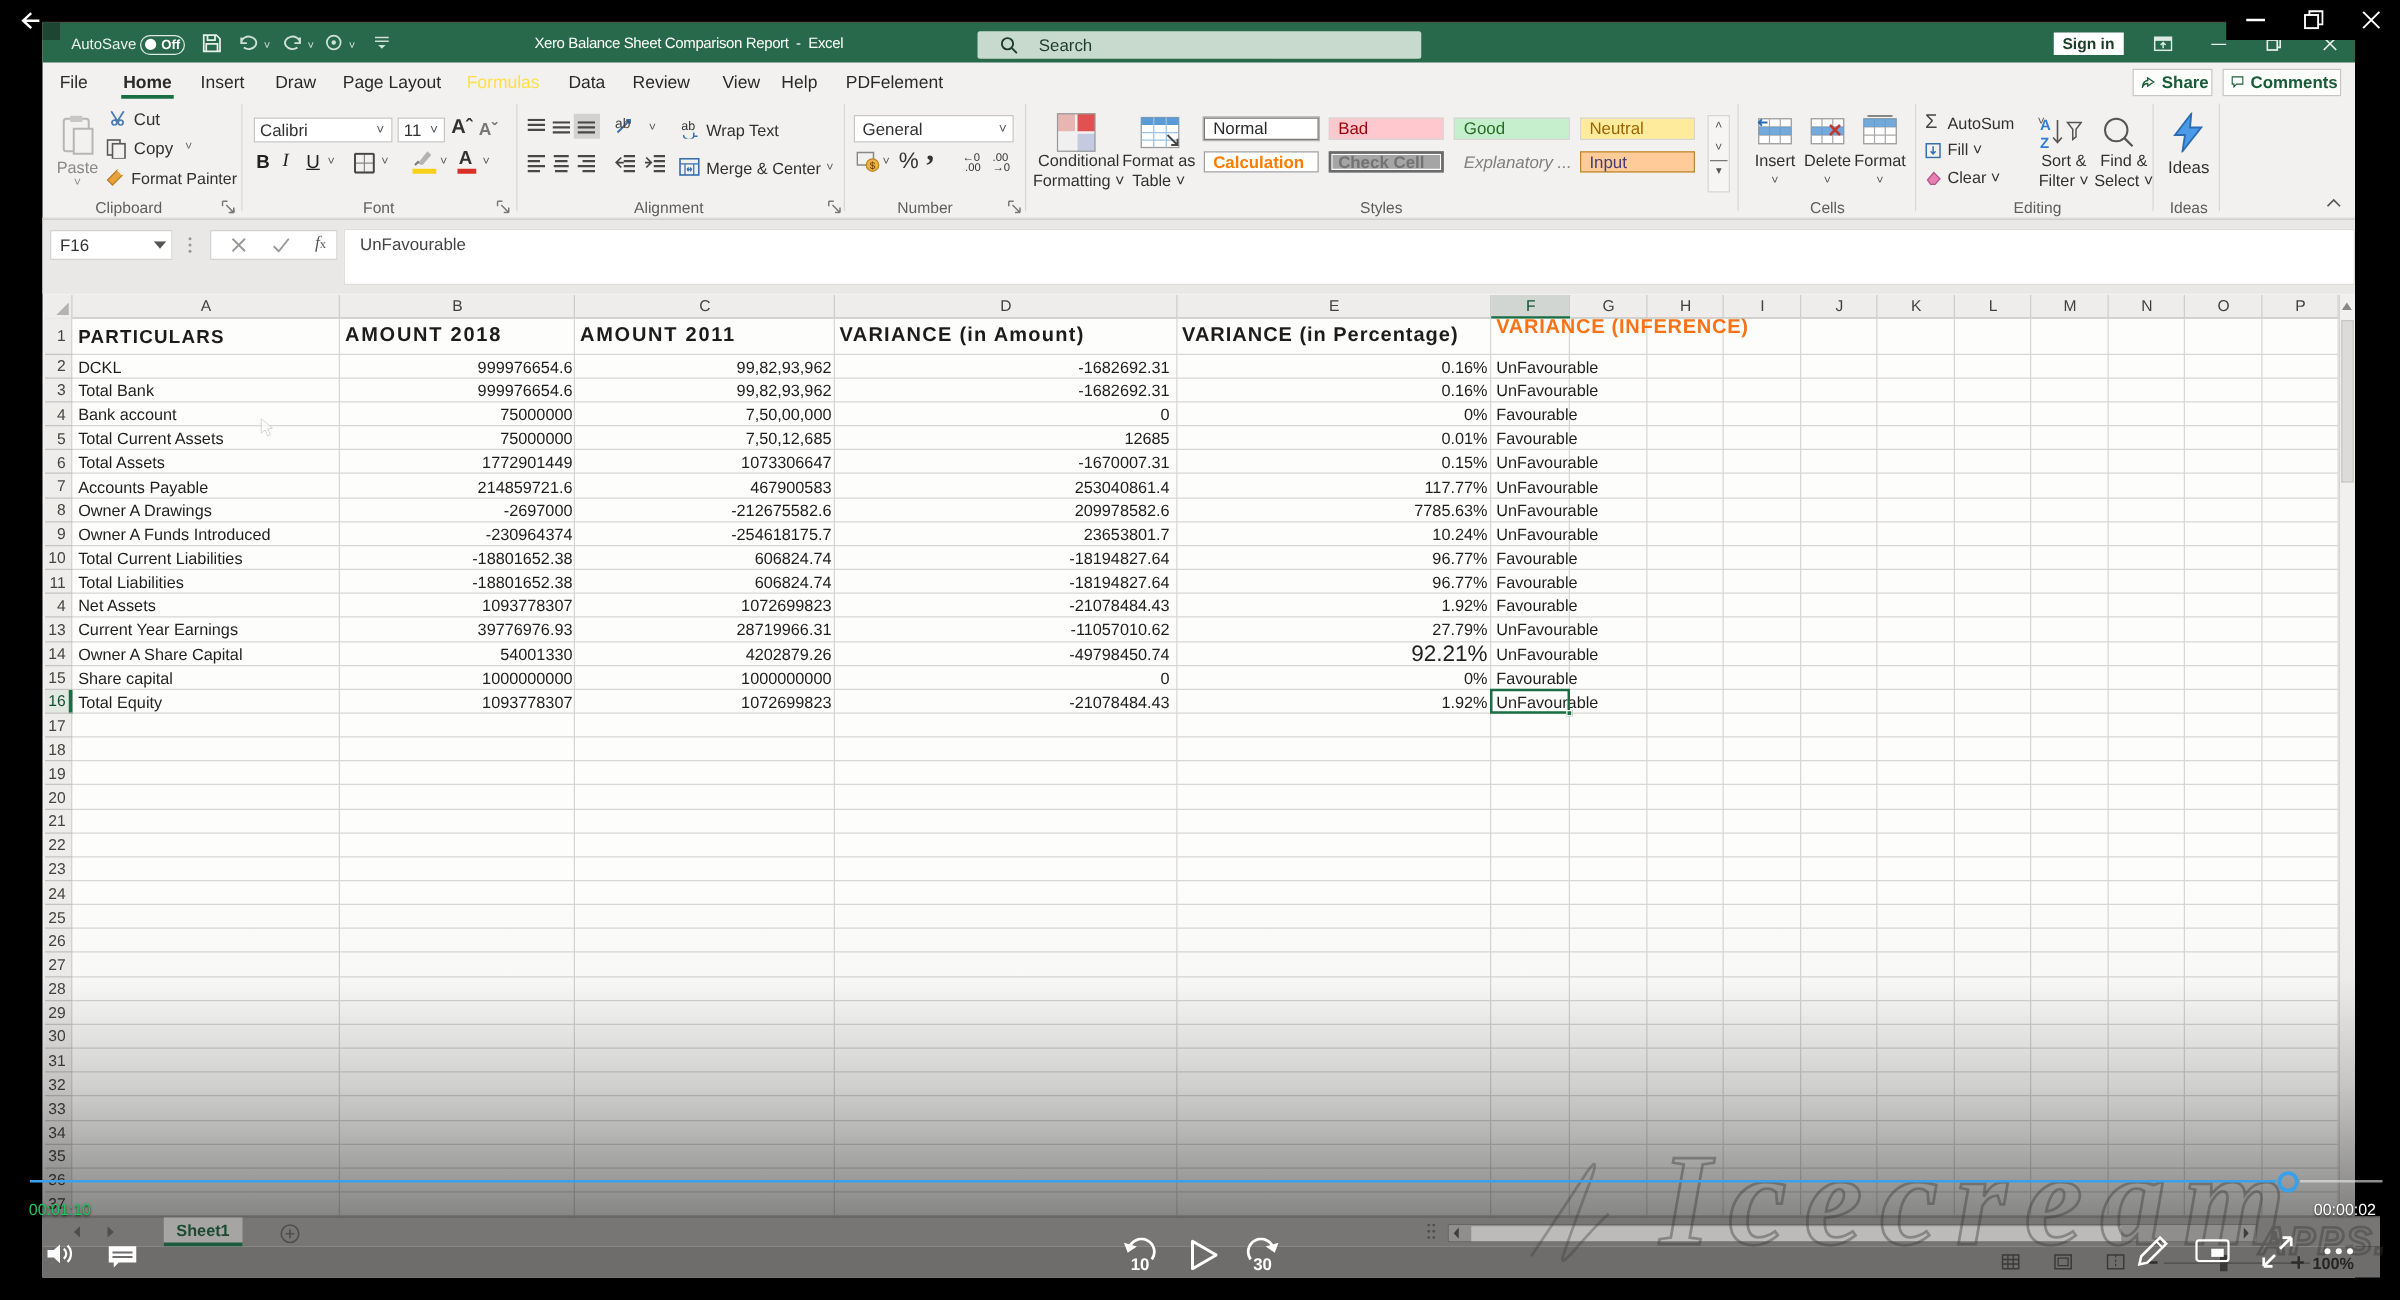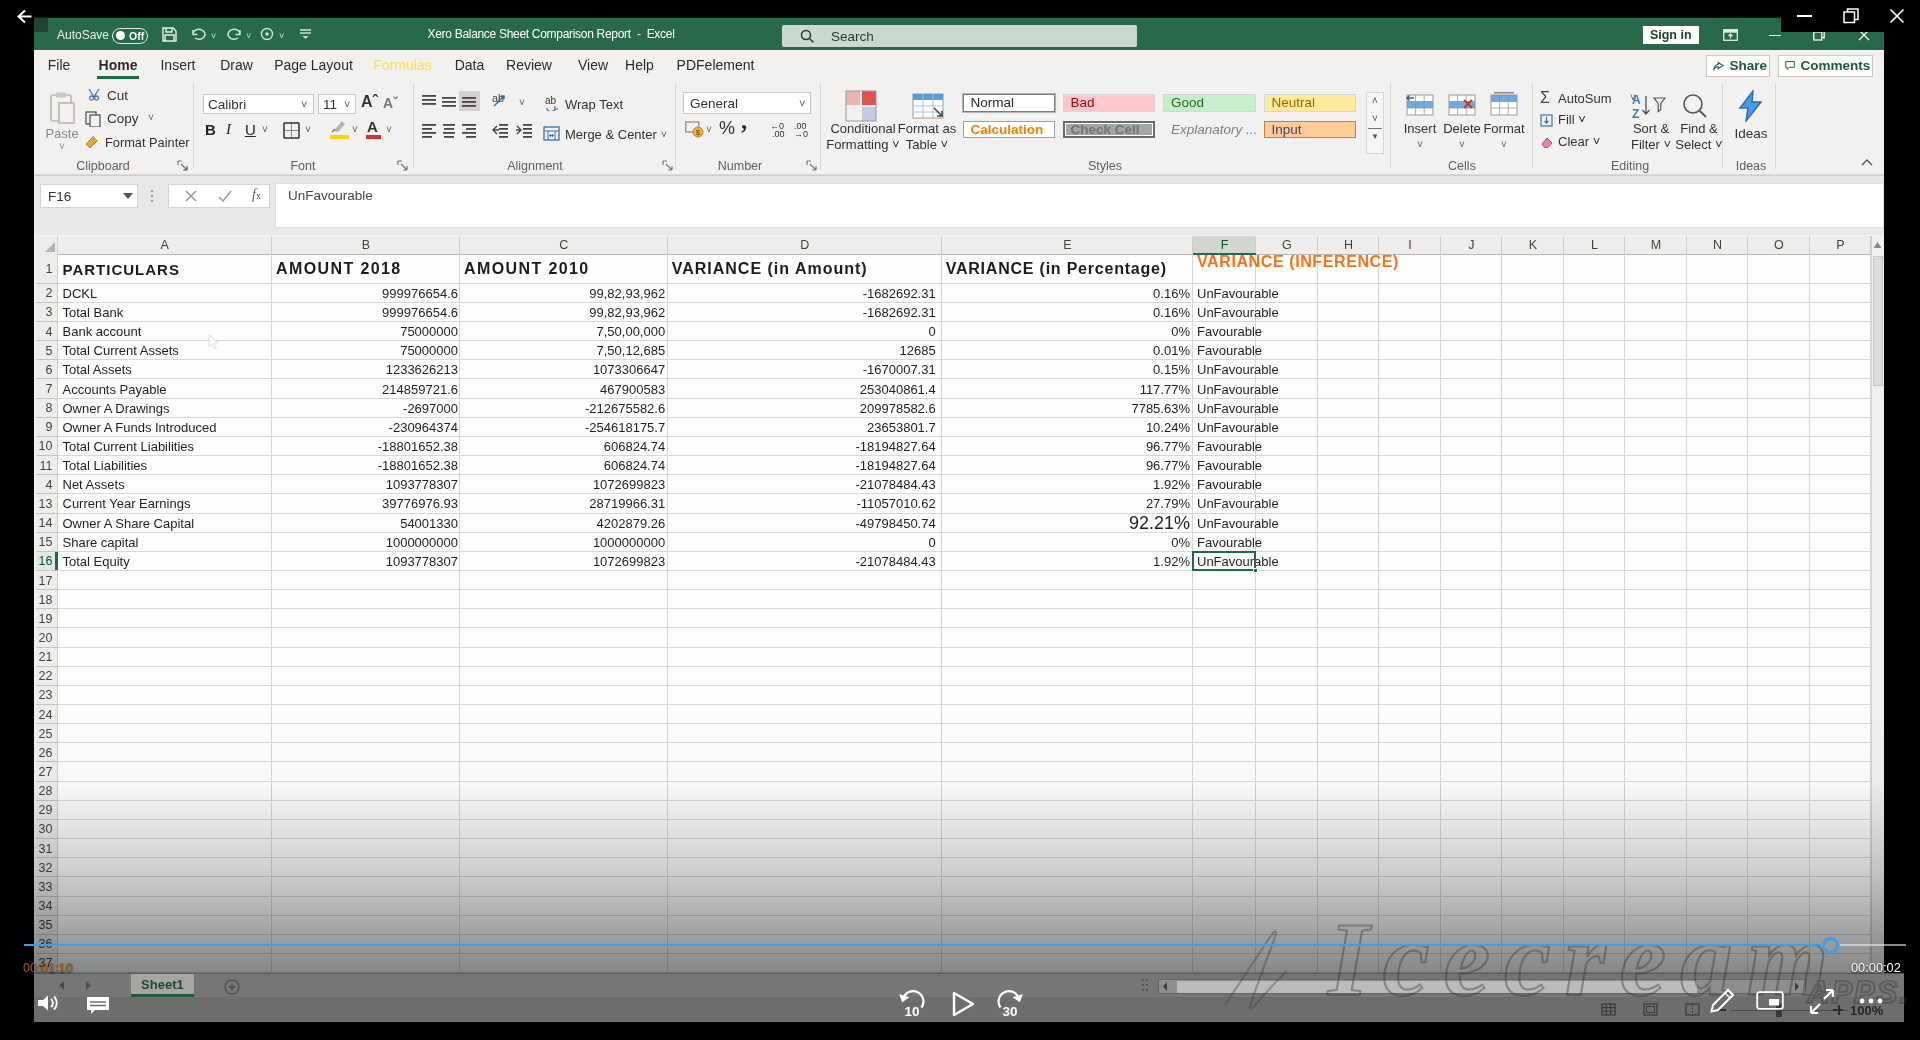--- a/index.html
+++ b/index.html
@@ -531,21 +531,21 @@
 <div class="ab" style="left:1439.7px;top:255px;width:1px;height:718px;background:#d9d7d5;"></div>
 <div class="ab" style="left:1501.2px;top:255px;width:1px;height:718px;background:#d9d7d5;"></div>
 <div class="ab" style="left:1562.7px;top:255px;width:1px;height:718px;background:#d9d7d5;"></div>
 <div class="ab" style="left:1624.2px;top:255px;width:1px;height:718px;background:#d9d7d5;"></div>
 <div class="ab" style="left:1685.7px;top:255px;width:1px;height:718px;background:#d9d7d5;"></div>
 <div class="ab" style="left:1747.2px;top:255px;width:1px;height:718px;background:#d9d7d5;"></div>
 <div class="ab" style="left:1808.7px;top:255px;width:1px;height:718px;background:#d9d7d5;"></div>
 <div class="ab" style="left:1870.2px;top:255px;width:1px;height:718px;background:#d9d7d5;"></div>
 <div class="ab lt" style="left:62.5px;top:255px;width:300px;height:28.7px;color:#1d1c1b;font-size:15px;font-weight:bold;letter-spacing:1px;">PARTICULARS</div>
 <div class="ab lt" style="left:276px;top:255px;width:300px;height:28.7px;color:#1d1c1b;font-size:16px;font-weight:bold;letter-spacing:1.4px;">AMOUNT 2018</div>
-<div class="ab lt" style="left:464px;top:255px;width:300px;height:28.7px;color:#1d1c1b;font-size:16px;font-weight:bold;letter-spacing:1.4px;">AMOUNT 2010</div>
+<div class="ab lt" style="left:464px;top:255px;width:300px;height:28.7px;color:#1d1c1b;font-size:16px;font-weight:bold;letter-spacing:1.4px;">AMOUNT 2011</div>
 <div class="ab lt" style="left:671.7px;top:255px;width:300px;height:28.7px;color:#1d1c1b;font-size:16px;font-weight:bold;letter-spacing:1px;">VARIANCE (in Amount)</div>
 <div class="ab lt" style="left:945.7px;top:255px;width:300px;height:28.7px;color:#1d1c1b;font-size:16px;font-weight:bold;letter-spacing:0.78px;">VARIANCE (in Percentage)</div>
 <div class="ab lt" style="left:1197px;top:255px;width:300px;height:14px;color:#f97316;font-size:16px;font-weight:bold;letter-spacing:0.6px;">VARIANCE (INFERENCE)</div>
 <div class="ab lt" style="left:62.5px;top:283.7px;width:206.5px;height:19.15px;color:#201f1e;font-size:13px;">DCKL</div>
 <div class="ab rt" style="left:272px;top:283.7px;width:186px;height:19.15px;color:#201f1e;font-size:13px;">999976654.6</div>
 <div class="ab rt" style="left:460px;top:283.7px;width:205.2px;height:19.15px;color:#201f1e;font-size:13px;">99,82,93,962</div>
 <div class="ab rt" style="left:667.7px;top:283.7px;width:268px;height:19.15px;color:#201f1e;font-size:13px;">-1682692.31</div>
 <div class="ab rt" style="left:941.7px;top:283.7px;width:248.3px;height:19.15px;color:#201f1e;font-size:13px;">0.16%</div>
 <div class="ab lt" style="left:1197px;top:283.7px;width:120px;height:19.15px;color:#201f1e;font-size:13px;">UnFavourable</div>
 <div class="ab lt" style="left:62.5px;top:302.85px;width:206.5px;height:19.15px;color:#201f1e;font-size:13px;">Total Bank</div>
@@ -560,21 +560,21 @@
 <div class="ab rt" style="left:667.7px;top:322px;width:268px;height:19.15px;color:#201f1e;font-size:13px;">0</div>
 <div class="ab rt" style="left:941.7px;top:322px;width:248.3px;height:19.15px;color:#201f1e;font-size:13px;">0%</div>
 <div class="ab lt" style="left:1197px;top:322px;width:120px;height:19.15px;color:#201f1e;font-size:13px;">Favourable</div>
 <div class="ab lt" style="left:62.5px;top:341.15px;width:206.5px;height:19.15px;color:#201f1e;font-size:13px;">Total Current Assets</div>
 <div class="ab rt" style="left:272px;top:341.15px;width:186px;height:19.15px;color:#201f1e;font-size:13px;">75000000</div>
 <div class="ab rt" style="left:460px;top:341.15px;width:205.2px;height:19.15px;color:#201f1e;font-size:13px;text-align:right;">7,50,12,685</div>
 <div class="ab rt" style="left:667.7px;top:341.15px;width:268px;height:19.15px;color:#201f1e;font-size:13px;">12685</div>
 <div class="ab rt" style="left:941.7px;top:341.15px;width:248.3px;height:19.15px;color:#201f1e;font-size:13px;">0.01%</div>
 <div class="ab lt" style="left:1197px;top:341.15px;width:120px;height:19.15px;color:#201f1e;font-size:13px;">Favourable</div>
 <div class="ab lt" style="left:62.5px;top:360.3px;width:206.5px;height:19.15px;color:#201f1e;font-size:13px;">Total Assets</div>
-<div class="ab rt" style="left:272px;top:360.3px;width:186px;height:19.15px;color:#201f1e;font-size:13px;">1233626213</div>
+<div class="ab rt" style="left:272px;top:360.3px;width:186px;height:19.15px;color:#201f1e;font-size:13px;">1772901449</div>
 <div class="ab rt" style="left:460px;top:360.3px;width:205.2px;height:19.15px;color:#201f1e;font-size:13px;">1073306647</div>
 <div class="ab rt" style="left:667.7px;top:360.3px;width:268px;height:19.15px;color:#201f1e;font-size:13px;">-1670007.31</div>
 <div class="ab rt" style="left:941.7px;top:360.3px;width:248.3px;height:19.15px;color:#201f1e;font-size:13px;">0.15%</div>
 <div class="ab lt" style="left:1197px;top:360.3px;width:120px;height:19.15px;color:#201f1e;font-size:13px;">UnFavourable</div>
 <div class="ab lt" style="left:62.5px;top:379.45px;width:206.5px;height:19.15px;color:#201f1e;font-size:13px;">Accounts Payable</div>
 <div class="ab rt" style="left:272px;top:379.45px;width:186px;height:19.15px;color:#201f1e;font-size:13px;">214859721.6</div>
 <div class="ab rt" style="left:460px;top:379.45px;width:205.2px;height:19.15px;color:#201f1e;font-size:13px;">467900583</div>
 <div class="ab rt" style="left:667.7px;top:379.45px;width:268px;height:19.15px;color:#201f1e;font-size:13px;">253040861.4</div>
 <div class="ab rt" style="left:941.7px;top:379.45px;width:248.3px;height:19.15px;color:#201f1e;font-size:13px;">117.77%</div>
 <div class="ab lt" style="left:1197px;top:379.45px;width:120px;height:19.15px;color:#201f1e;font-size:13px;">UnFavourable</div>
@@ -695,21 +695,21 @@
 <svg class="ab" style="left:1195px;top:895px;opacity:0.4;" width="725" height="145" viewBox="0 0 725 145">
     <g fill="none" stroke="#383838" stroke-width="2.2">
       <path d="M30 110 Q60 65 75 42 Q85 28 78 48 Q62 90 56 108 Q52 119 62 108 Q82 85 92 76" opacity="0.85"></path>
       <text x="133" y="100" font-family="Liberation Serif,serif" font-style="italic" font-weight="bold" font-size="105" letter-spacing="14">Icecream</text>
       <text x="612" y="108" font-family="Liberation Sans,sans-serif" font-style="italic" font-weight="bold" font-size="31" letter-spacing="2">APPS.</text>
     </g>
   </svg>
 <div class="ab" style="left:1840px;top:943.6px;width:66px;height:2.8px;background:rgba(235,235,235,0.6);"></div>
 <div class="ab" style="left:24px;top:943.6px;width:1797px;height:2.8px;background:#3aa0e9;"></div>
 <div class="ab" style="left:1822px;top:937px;width:17px;height:17px;border:3.2px solid #3aa0e9;border-radius:50%;"></div>
-<div class="ab" style="left:23px;top:960px;color:#a16207;font-size:12.8px;text-shadow:0 1px 2px rgba(0,0,0,0.8);">00:01:10</div>
+<div class="ab" style="left:23px;top:960px;color:#22c55e;font-size:12.8px;text-shadow:0 1px 2px rgba(0,0,0,0.8);">00:01:10</div>
 <div class="ab" style="left:1851px;top:960px;color:#fff;font-size:12.8px;text-shadow:0 1px 2px rgba(0,0,0,0.8);">00:00:02</div>
 <svg class="ab" style="left:37px;top:993px;" width="24" height="20" viewBox="0 0 24 20">
     <path d="M1 7 h5 L11 2.5 V17.5 L6 13 H1 z" fill="#fff"></path>
     <path d="M14 6 a5 5 0 0 1 0 8 M17 3.5 a9 9 0 0 1 0 13" stroke="#fff" stroke-width="1.8" fill="none"></path>
   </svg>
 <svg class="ab" style="left:86px;top:996px;" width="25" height="19" viewBox="0 0 25 19">
     <path d="M1 1 h22 v13 h-14 l-4 4 v-4 h-4 z" fill="#fff"></path>
     <path d="M4 6 h16 M4 9.5 h16" stroke="#6e6d6b" stroke-width="1.6"></path>
   </svg>
 <svg class="ab" style="left:898px;top:990px;" width="29" height="27" viewBox="0 0 29 27">

